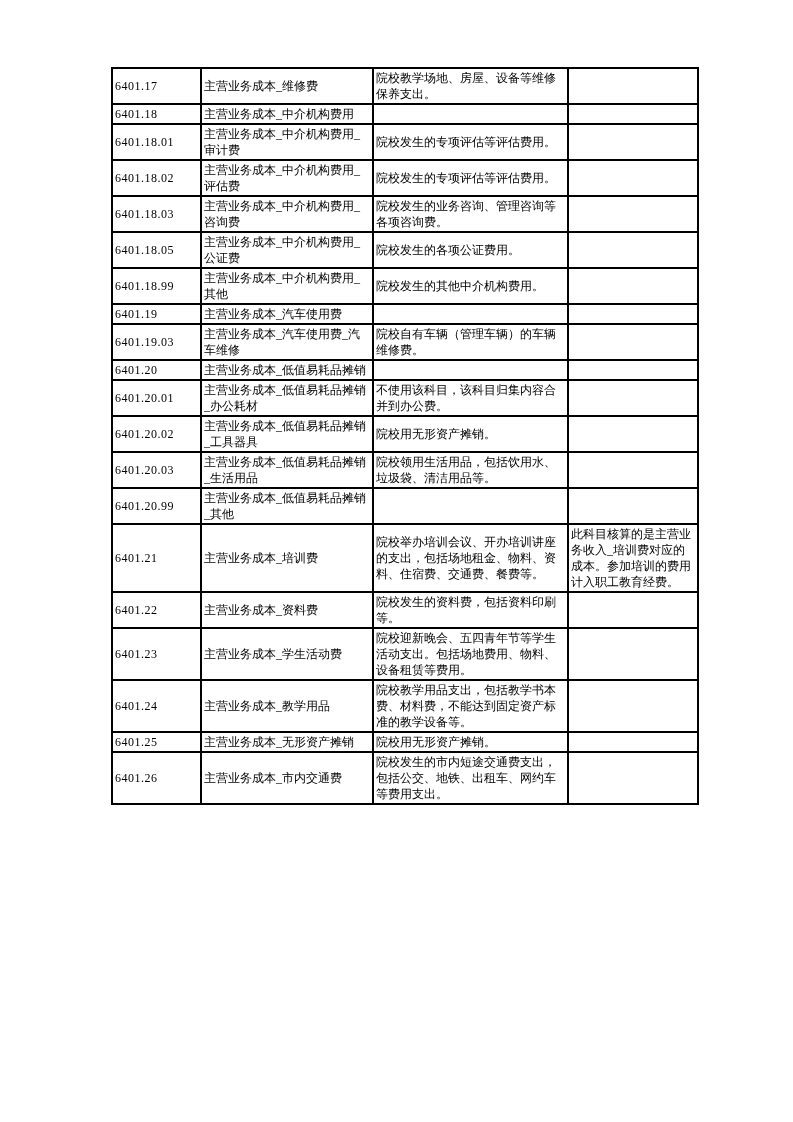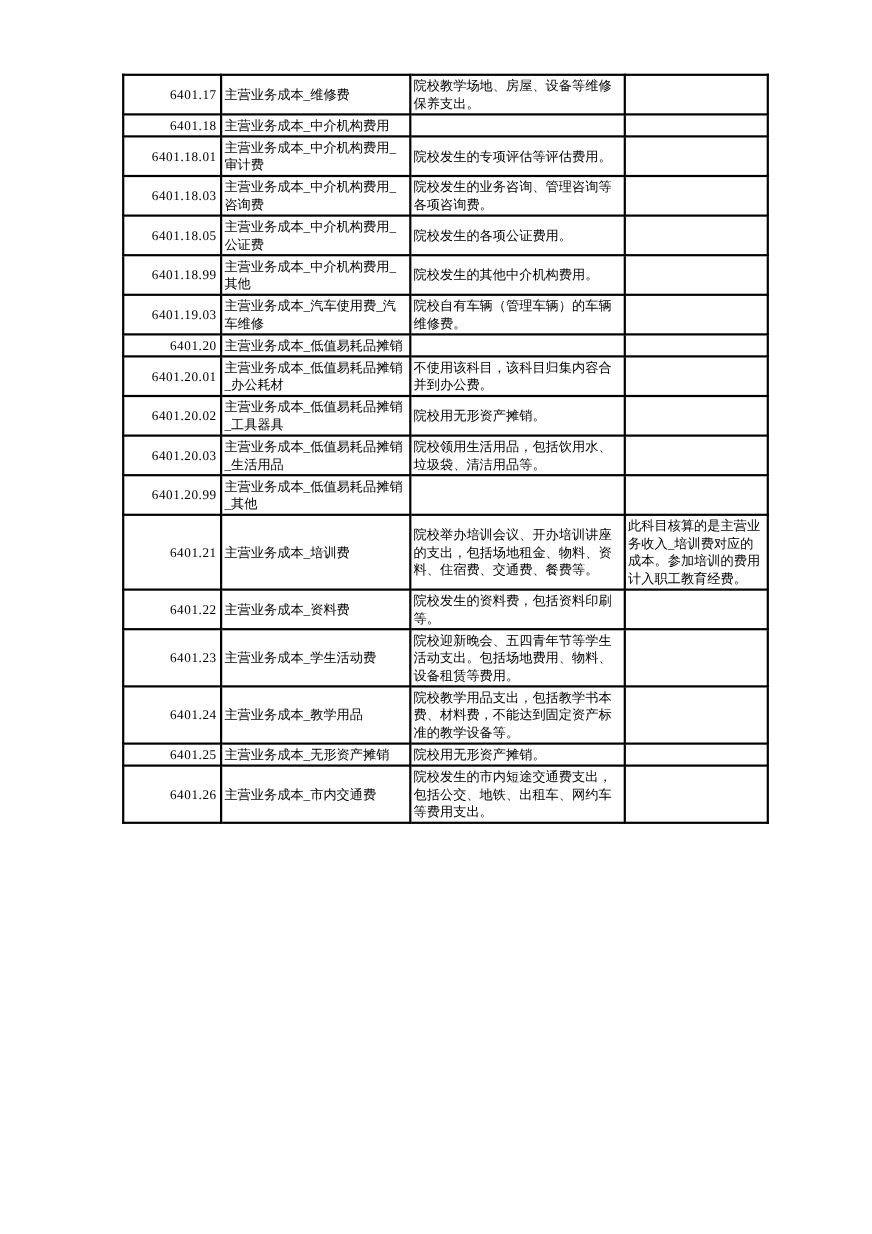--- a/index.html
+++ b/index.html
@@ -35,21 +35,20 @@
     border: 2px solid #000000;
     padding: 1px 3px 1px 2px;
     vertical-align: middle;
     text-align: left;
     word-break: break-all;
     overflow-wrap: anywhere;
   }
   table.accounts td.code {
     white-space: nowrap;
     letter-spacing: 0.5px;
-    text-align: right;
   }
   table.accounts tr.single td {
     height: 16px;
   }
 </style>
 </head>
 <body>
 
 <div class="page">
   <table class="accounts">
@@ -72,35 +71,47 @@
           <td class="desc"></td>
           <td class="note"></td>
         </tr>
         <tr>
           <td class="code">6401.18.01</td>
           <td class="name">主营业务成本_中介机构费用_审计费</td>
           <td class="desc">院校发生的专项评估等评估费用。</td>
           <td class="note"></td>
         </tr>
         <tr>
+          <td class="code">6401.18.02</td>
+          <td class="name">主营业务成本_中介机构费用_评估费</td>
+          <td class="desc">院校发生的专项评估等评估费用。</td>
+          <td class="note"></td>
+        </tr>
+        <tr>
           <td class="code">6401.18.03</td>
           <td class="name">主营业务成本_中介机构费用_咨询费</td>
           <td class="desc">院校发生的业务咨询、管理咨询等各项咨询费。</td>
           <td class="note"></td>
         </tr>
         <tr>
           <td class="code">6401.18.05</td>
           <td class="name">主营业务成本_中介机构费用_公证费</td>
           <td class="desc">院校发生的各项公证费用。</td>
           <td class="note"></td>
         </tr>
         <tr>
           <td class="code">6401.18.99</td>
           <td class="name">主营业务成本_中介机构费用_其他</td>
           <td class="desc">院校发生的其他中介机构费用。</td>
+          <td class="note"></td>
+        </tr>
+        <tr class="single">
+          <td class="code">6401.19</td>
+          <td class="name">主营业务成本_汽车使用费</td>
+          <td class="desc"></td>
           <td class="note"></td>
         </tr>
         <tr>
           <td class="code">6401.19.03</td>
           <td class="name">主营业务成本_汽车使用费_汽车维修</td>
           <td class="desc">院校自有车辆（管理车辆）的车辆维修费。</td>
           <td class="note"></td>
         </tr>
         <tr class="single">
           <td class="code">6401.20</td>

